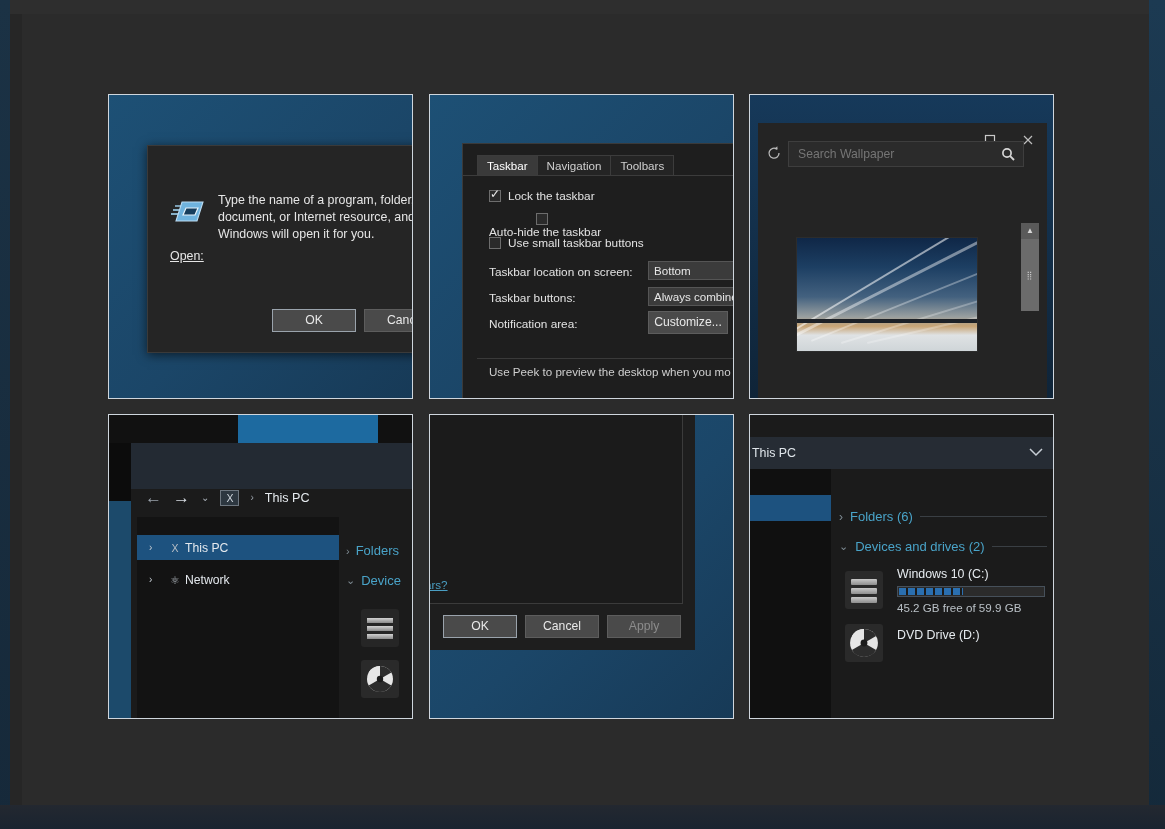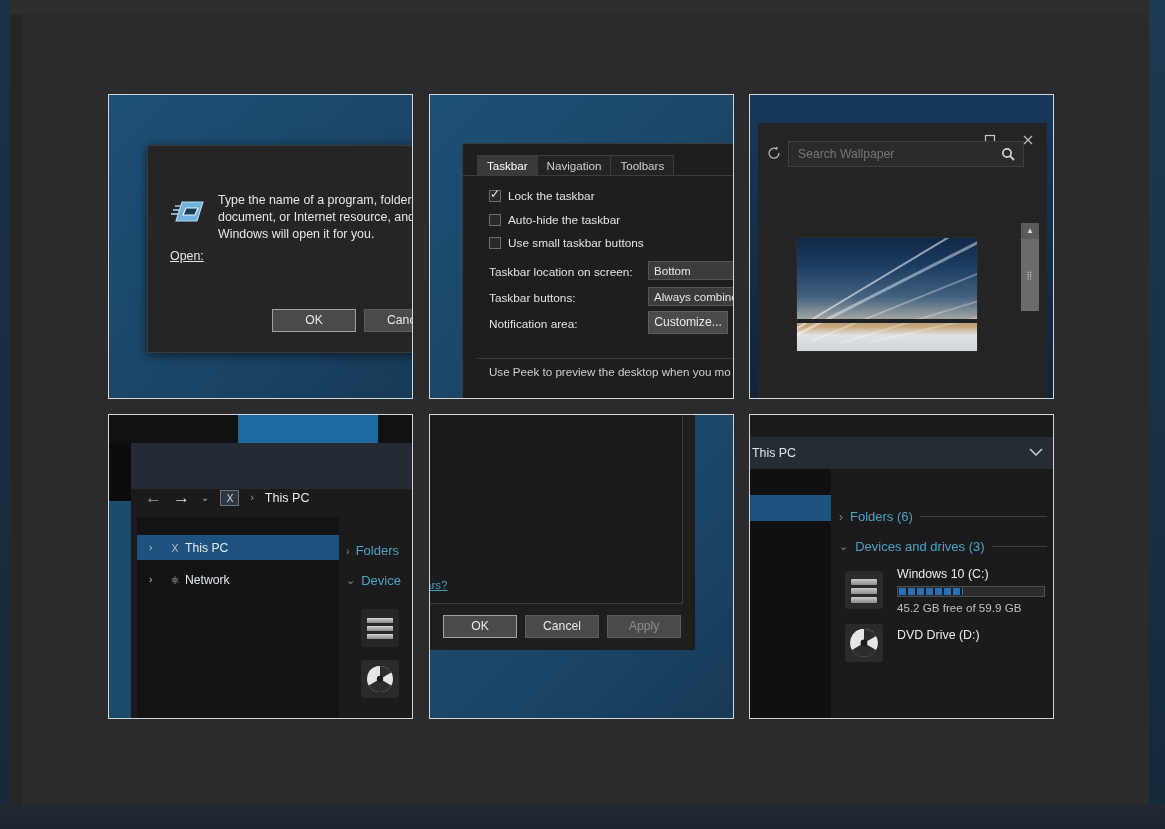--- a/index.html
+++ b/index.html
@@ -212,21 +212,21 @@
         <div class="tab">Navigation</div>
         <div class="tab">Toolbars</div>
       </div>
 
       <div class="tbbody">
 
         <div class="chkrow" style="left:26px; top:13px;">
           <span class="chk on"></span>
           <span>Lock the taskbar</span>
         </div>
-        <div class="chkrow" style="left:26px; top:37px;">
+        <div class="chkrow" style="left:26px; top:37px;flex-direction:column;">
           <span class="chk"></span>
           <span>Auto-hide the taskbar</span>
         </div>
         <div class="chkrow" style="left:26px; top:60px;">
           <span class="chk"></span>
           <span>Use small taskbar buttons</span>
         </div>
 
         <div class="frow" style="left:26px; top:89px;">Taskbar location on screen:</div>
         <div class="combo" style="left:185px; top:85px; width:120px;">Bottom</div>
@@ -394,21 +394,21 @@
       <div class="pc6-body" style="left:91px; top:32px; width:224px; height:251px;">
 
         <div style="position:absolute; left:8px; top:40px; width:208px; display:flex; align-items:center; gap:7px;">
           <span class="gchev" style="color:#7e8b93; font-size:12px;">›</span>
           <span style="color:#49a3c8; font-size:13px; white-space:nowrap;">Folders (6)</span>
           <span class="grule"></span>
         </div>
 
         <div style="position:absolute; left:8px; top:70px; width:208px; display:flex; align-items:center; gap:7px;">
           <span class="gchev" style="color:#7e8b93; font-size:11px;">⌄</span>
-          <span style="color:#49a3c8; font-size:13px; white-space:nowrap;">Devices and drives (3)</span>
+          <span style="color:#49a3c8; font-size:13px; white-space:nowrap;">Devices and drives (2)</span>
           <span class="grule"></span>
         </div>
 
         <div style="position:absolute; left:14px; top:98px; width:200px; height:48px;text-align:right;">
           <div class="hddicon" style="position:absolute; left:0; top:4px;">
             <span style="top:8px;"></span>
               <span style="top:17px;"></span>
               <span style="top:26px;"></span>
           </div>
           <div class="drivename" style="position:absolute; left:52px; top:0px;">Windows 10 (C:)</div>

